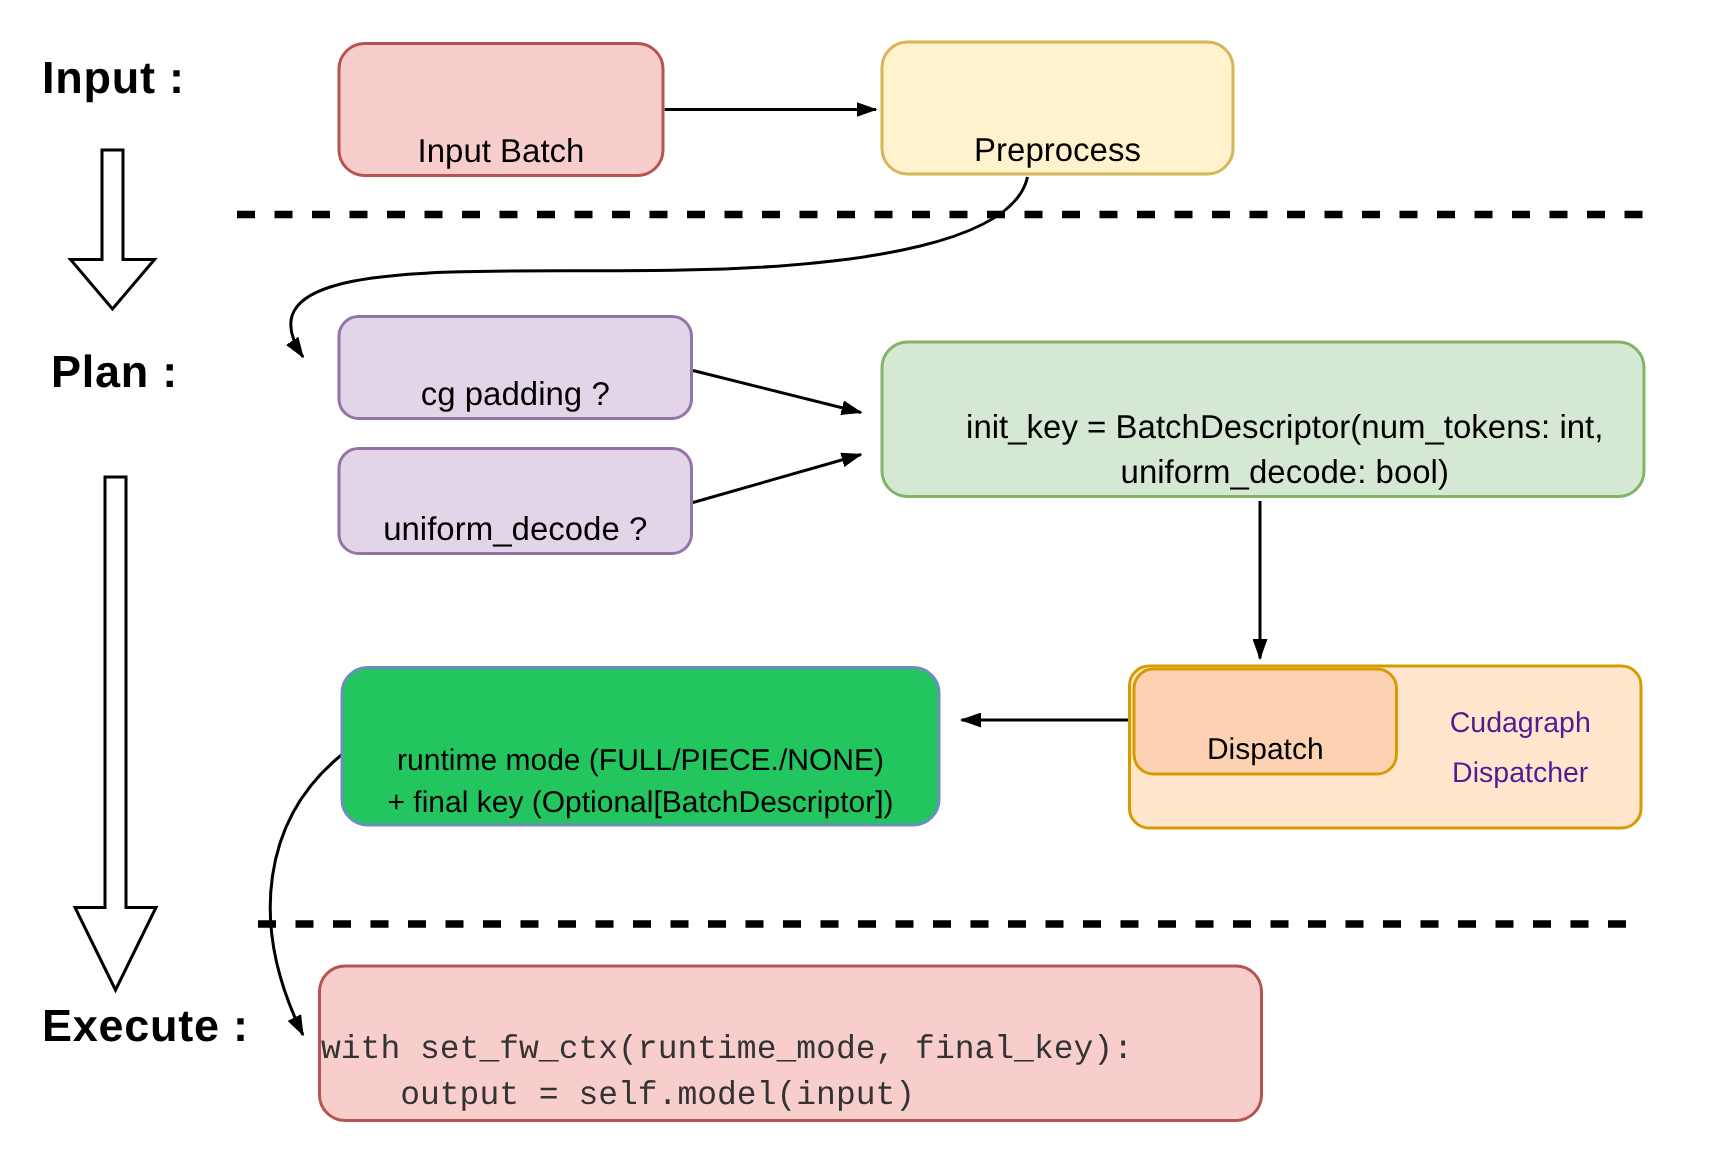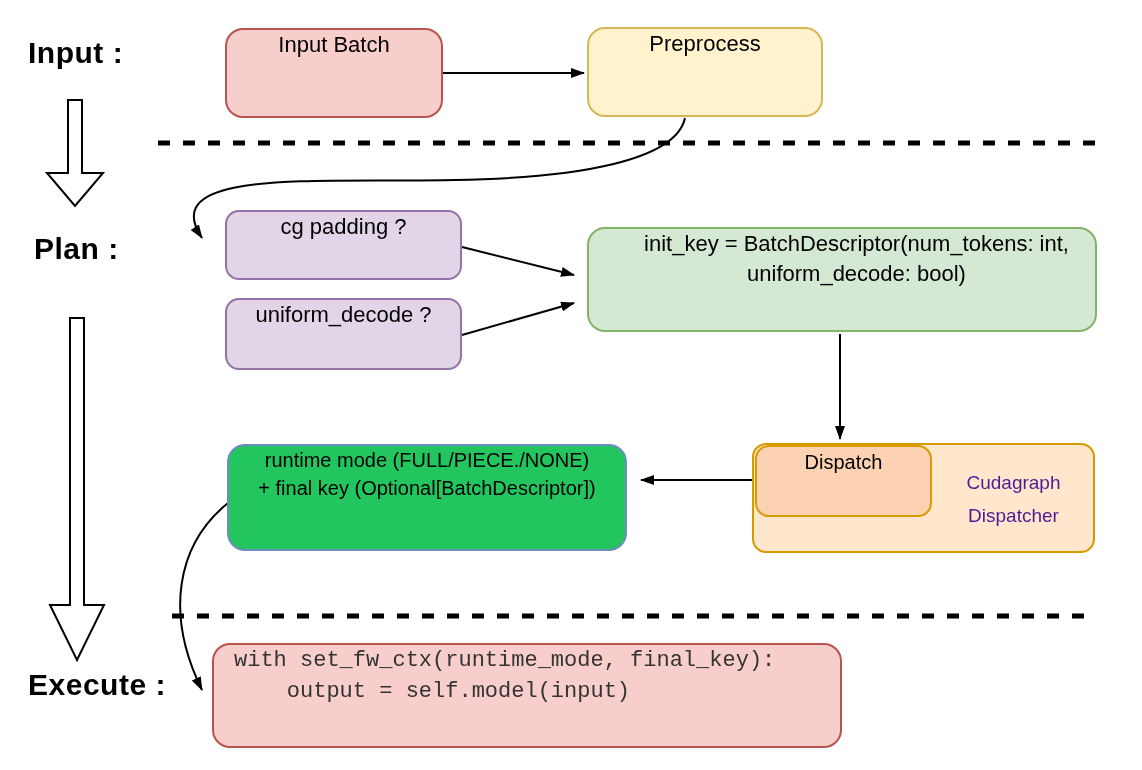--- a/index.html
+++ b/index.html
@@ -7,40 +7,40 @@
     position:relative; width:1142px; height:770px; background:#ffffff;
     font-family:"Liberation Sans", sans-serif; color:#000; overflow:hidden;
   }
   .arrow-layer { position:absolute; left:0; top:0; width:1142px; height:770px; }
   .stage-label {
     position:absolute; font-size:30px; font-weight:700; color:#000000;
     white-space:nowrap; letter-spacing:0.5px;
   }
   .node {
     position:absolute; box-sizing:border-box; border:2px solid #7f1d1d;
-    display:flex; flex-direction:column; align-items:center; justify-content:flex-start;
+    display:flex; flex-direction:column; align-items:center; justify-content:flex-end;
     text-align:center; font-size:22px; line-height:30px; color:#000;
   }
   .r18 { border-radius:18px; }
   .r14 { border-radius:14px; }
   .node-input-batch   { left:225px; top:28px;  width:218px; height:90px; }
   .node-preprocess    { left:587px; top:27px;  width:236px; height:90px; }
   .node-cg-padding    { left:225px; top:210px; width:237px; height:70px; }
   .node-uniform-decode{ left:225px; top:298px; width:237px; height:72px; }
   .node-init-key      { left:587px; top:227px; width:510px; height:105px;padding-left:29px; }
   .node-cudagraph     { left:752px; top:443px; width:343px; height:110px; }
   .node-dispatch      { left:755px; top:445px; width:177px; height:72px; font-size:20px; }
   .cudagraph-text {
     position:absolute; left:932px; top:466px; width:163px; text-align:center;
     font-size:19px; line-height:33px; color:#4c1d95;
   }
   .node-runtime-mode  { left:227px; top:444px; width:400px; height:107px; font-size:20px; line-height:28px; }
   .node-execute-code  {
     left:212px; top:643px; width:630px; height:105px;
-    align-items:flex-start; text-align:left; padding-left:20px;
+    align-items:flex-start; text-align:left; padding-left:0;
     font-family:"Liberation Mono", monospace; font-size:22px; line-height:31px;
     color:#333333; white-space:pre;
   }
   .line { display:block; white-space:pre; }
 </style>
 </head>
 <body>
 
 <div class="canvas">
 

